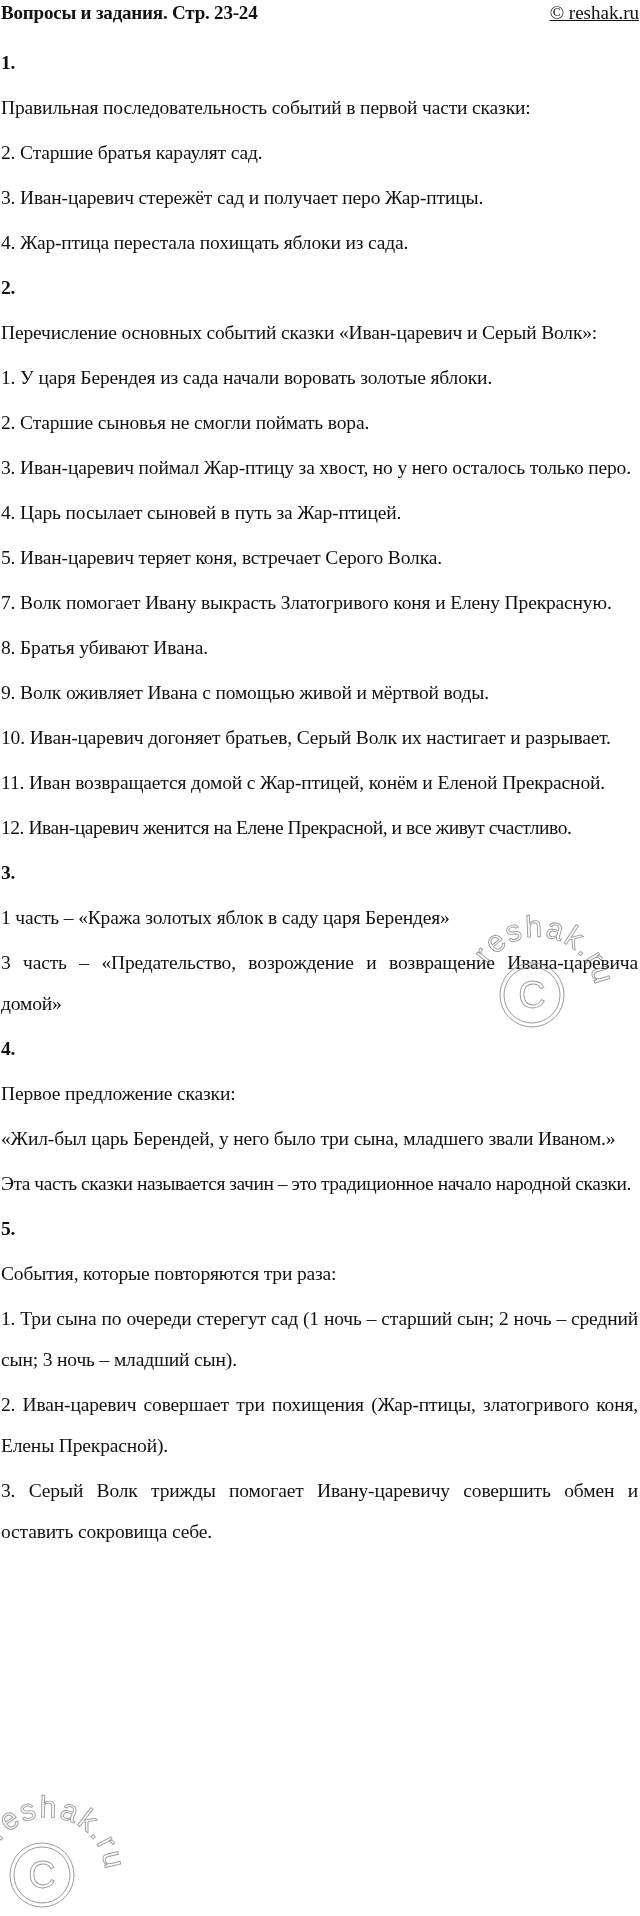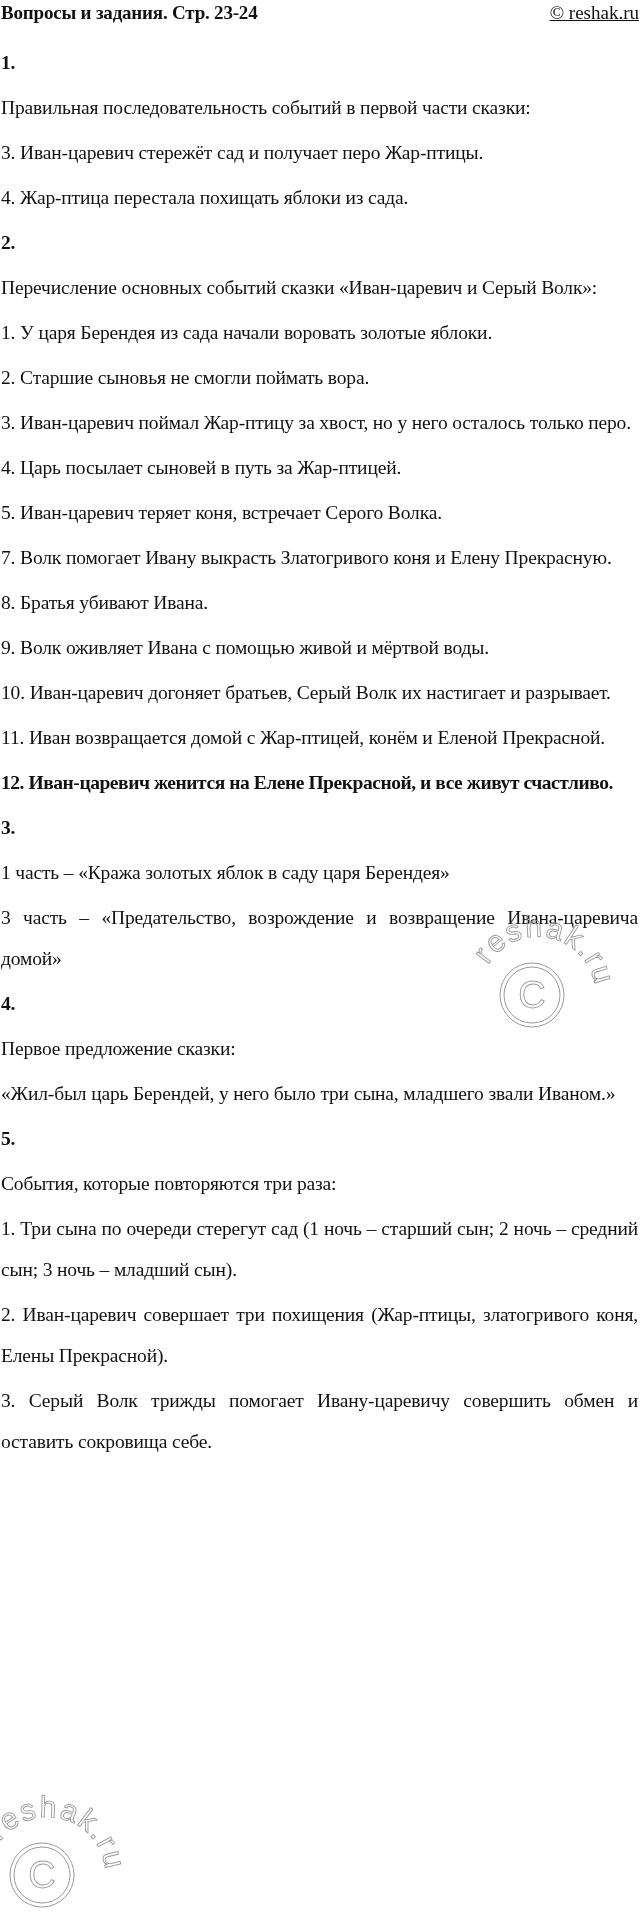--- a/index.html
+++ b/index.html
@@ -53,21 +53,20 @@
     .p {
       font-size: 19.5px;
       line-height: 41px;
       margin: 0 0 4px 0;
       text-align: justify;
       text-align-last: left;
       letter-spacing: -0.15px;
     }
     .p.tight {
       letter-spacing: -0.45px;
-      font-weight: bold;
     }
     .num {
       font-weight: bold;
     }
     .watermark {
       position: absolute;
       pointer-events: none;
     }
     .watermark svg text {
       font-family: "Liberation Sans", "DejaVu Sans", sans-serif;
@@ -81,20 +80,21 @@
   <div class="header">
     <span class="header-title">Вопросы и задания. Стр. 23-24</span>
     <span class="header-copyright">© reshak.ru</span>
   </div>
 
   <div class="content">
 
     <div>
       <p class="p num">1.</p>
       <p class="p">Правильная последовательность событий в первой части сказки:</p>
+      <p class="p">2. Старшие братья караулят сад.</p>
       <p class="p">3. Иван-царевич стережёт сад и получает перо Жар-птицы.</p>
       <p class="p">4. Жар-птица перестала похищать яблоки из сада.</p>
     </div>
 
     <div>
       <p class="p num">2.</p>
       <p class="p">Перечисление основных событий сказки «Иван-царевич и Серый Волк»:</p>
       <p class="p">1. У царя Берендея из сада начали воровать золотые яблоки.</p>
       <p class="p">2. Старшие сыновья не смогли поймать вора.</p>
       <p class="p">3. Иван-царевич поймал Жар-птицу за хвост, но у него осталось только перо.</p>
@@ -111,20 +111,21 @@
     <div>
       <p class="p num">3.</p>
       <p class="p">1 часть – «Кража золотых яблок в саду царя Берендея»</p>
       <p class="p">3 часть – «Предательство, возрождение и возвращение Ивана-царевича домой»</p>
     </div>
 
     <div>
       <p class="p num">4.</p>
       <p class="p">Первое предложение сказки:</p>
       <p class="p">«Жил-был царь Берендей, у него было три сына, младшего звали Иваном.»</p>
+      <p class="p tight">Эта часть сказки называется зачин – это традиционное начало народной сказки.</p>
     </div>
 
     <div>
       <p class="p num">5.</p>
       <p class="p">События, которые повторяются три раза:</p>
       <p class="p">1. Три сына по очереди стерегут сад (1 ночь – старший сын; 2 ночь – средний сын; 3 ночь – младший сын).</p>
       <p class="p">2. Иван-царевич совершает три похищения (Жар-птицы, златогривого коня, Елены Прекрасной).</p>
       <p class="p">3. Серый Волк трижды помогает Ивану-царевичу совершить обмен и оставить сокровища себе.</p>
     </div>
 

